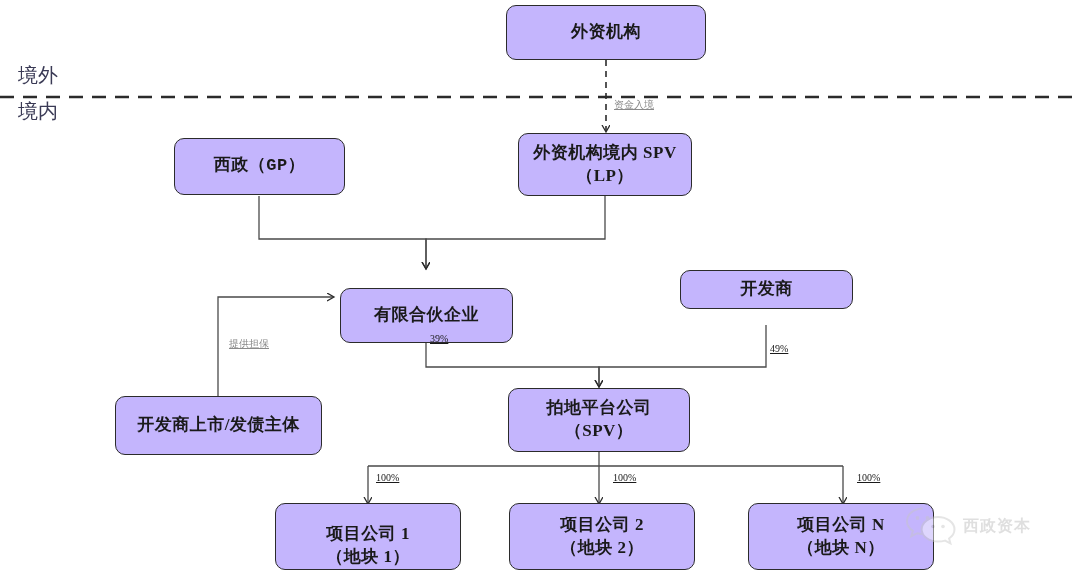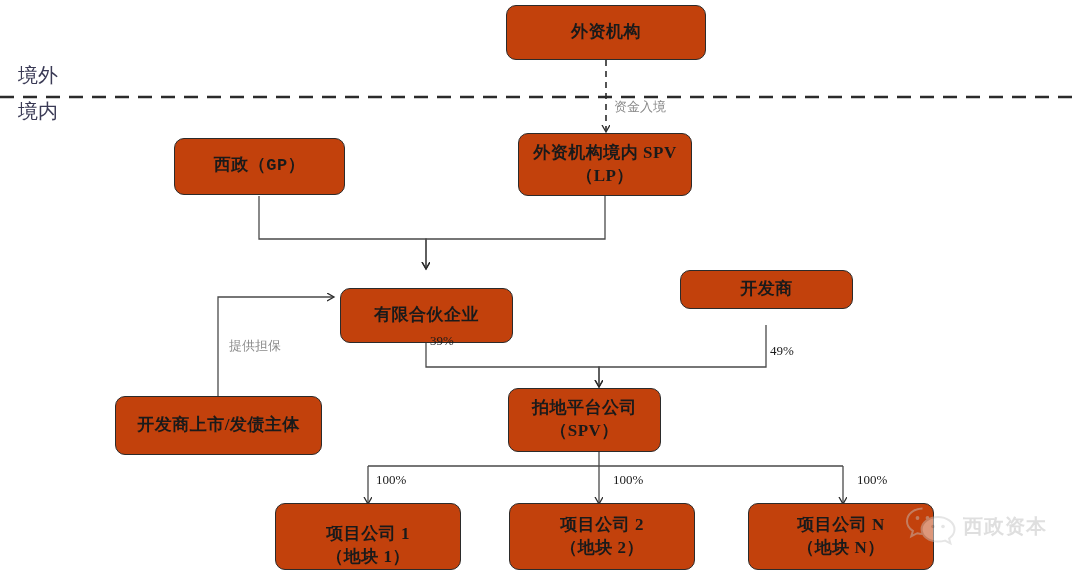--- a/index.html
+++ b/index.html
@@ -21,62 +21,63 @@
     top: 0;
     width: 1080px;
     height: 582px;
     pointer-events: none;
   }
   .node {
     position: absolute;
     box-sizing: border-box;
     border: 1.6px solid #2b2b2b;
     border-radius: 10px;
-    background: #c2410c;
+    background: #c4b5fd;
     display: flex;
     align-items: center;
     justify-content: center;
     text-align: center;
     color: #1a1a1a;
     font-weight: bold;
     font-size: 17px;
     line-height: 1.35;
     letter-spacing: 0.5px;
     z-index: 2;
   }
   .node .txt { display: block; width: 100%; }
   .node .line2 { display: block; width: 100%; }
   .edge-label {
     position: absolute;
-    font-size: 13px;
+    font-size: 10px;
     color: #1a1a1a;
     font-family: "Liberation Serif", "DejaVu Serif", serif;
     white-space: nowrap;
     z-index: 3;
+    text-decoration: underline;
   }
   .edge-label.gray { color: #8a8a8a; }
   .border-label {
     position: absolute;
     font-size: 20px;
     color: #3a3a55;
     font-family: "Liberation Serif", "DejaVu Serif", serif;
     white-space: nowrap;
     z-index: 3;
   }
   .watermark {
     position: absolute;
     display: flex;
     align-items: center;
     gap: 6px;
     opacity: 0.45;
     z-index: 4;
     pointer-events: none;
   }
   .watermark .wm-text {
-    font-size: 20px;
+    font-size: 16px;
     color: #b9b9b9;
     font-family: "Liberation Serif", "DejaVu Serif", serif;
     font-weight: bold;
     letter-spacing: 1px;
   }
 </style>
 </head>
 <body>
 
 <div id="canvas">
@@ -132,21 +133,21 @@
   </div>
 
   <div class="node" style="left:680px; top:270px; width:173px; height:39px;">
     <span class="txt">开发商</span>
   </div>
 
   <div class="node" style="left:115px; top:396px; width:207px; height:59px;">
     <span class="txt">开发商上市/发债主体</span>
   </div>
 
-  <div class="node" style="left:508px; top:388px; width:153px; height:64px; flex-direction:column; justify-content:center;">
+  <div class="node" style="left:508px; top:388px; width:182px; height:64px; flex-direction:column; justify-content:center;">
     <span class="txt">拍地平台公司</span>
     <span class="line2">（SPV）</span>
   </div>
 
   <div class="node" style="left:275px; top:503px; width:186px; height:67px; flex-direction:column; justify-content:flex-end;">
     <span class="txt">项目公司 1</span>
     <span class="line2">（地块 1）</span>
   </div>
 
   <div class="node" style="left:509px; top:503px; width:186px; height:67px; flex-direction:column; justify-content:center;">

